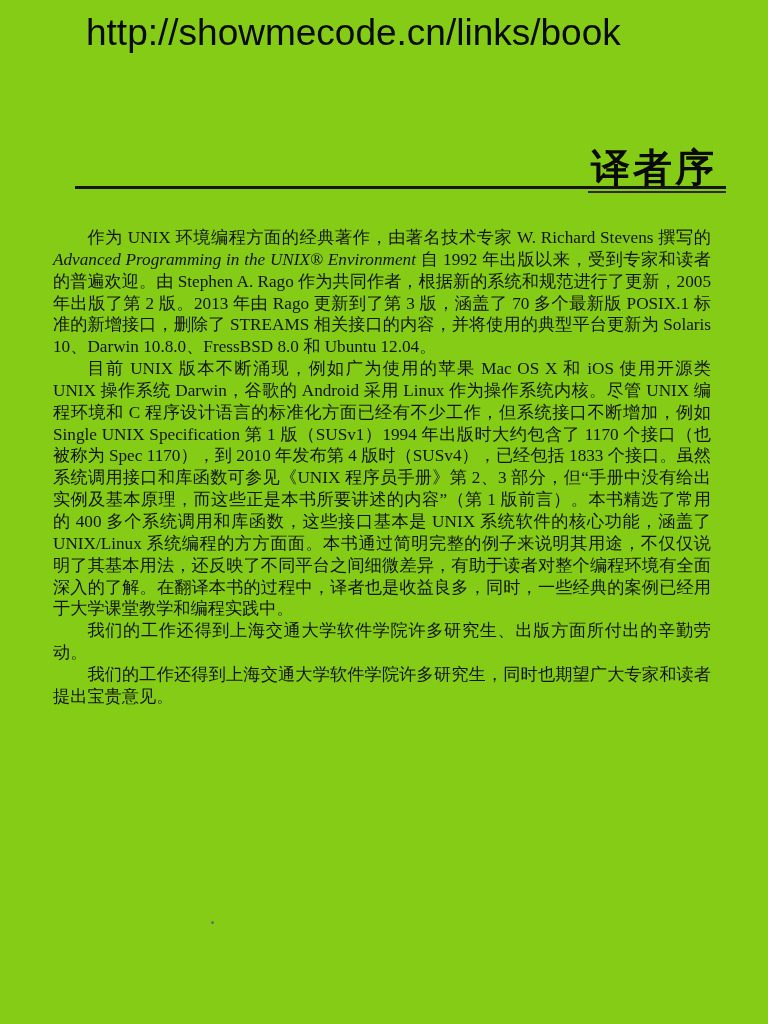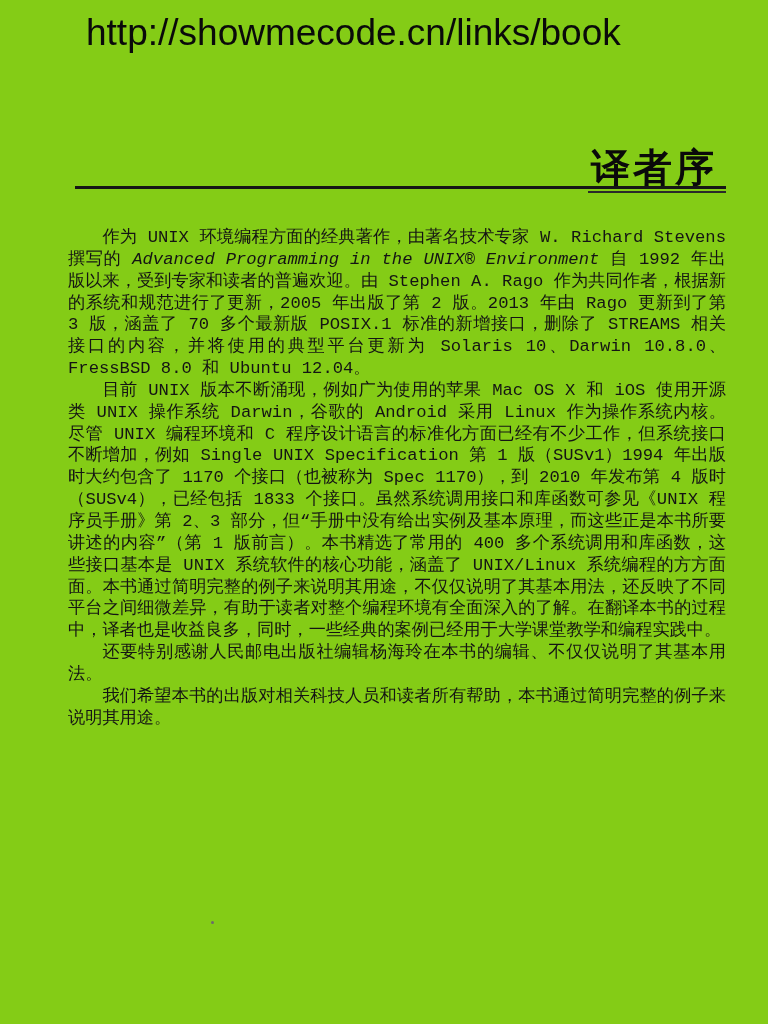--- a/index.html
+++ b/index.html
@@ -49,27 +49,26 @@
     position: absolute;
     top: 191px;
     left: 588px;
     width: 138px;
     height: 2px;
     background: #2a2a2a;
   }
   .body-text {
     position: absolute;
     top: 227px;
-    left: 68px;
+    left: 53px;
     width: 658px;
     font-size: 17.2px;
     line-height: 21.85px;
     text-align: justify;
     color: #141414;
-    font-family: Liberation Mono, monospace;
   }
   .body-text p {
     margin: 0;
     padding: 0;
     text-indent: 2em;
   }
   .body-text em {
     font-style: italic;
   }
   .scan-speck {
@@ -90,19 +89,19 @@
   <div class="header-url">http://showmecode.cn/links/book</div>
 
   <div class="chapter-title">译者序</div>
 
   <div class="title-rule"></div>
   <div class="title-rule-under"></div>
 
   <div class="body-text">
     <p><span>作为 UNIX 环境编程方面的经典著作，由著名技术专家 W. Richard Stevens 撰写的 </span><em>Advanced Programming in the UNIX® Environment</em><span> 自 1992 年出版以来，受到专家和读者的普遍欢迎。由 Stephen A. Rago 作为共同作者，根据新的系统和规范进行了更新，2005 年出版了第 2 版。2013 年由 Rago 更新到了第 3 版，涵盖了 70 多个最新版 POSIX.1 标准的新增接口，删除了 STREAMS 相关接口的内容，并将使用的典型平台更新为 Solaris 10、Darwin 10.8.0、FressBSD 8.0 和 Ubuntu 12.04。</span></p>
     <p>目前 UNIX 版本不断涌现，例如广为使用的苹果 Mac OS X 和 iOS 使用开源类 UNIX 操作系统 Darwin，谷歌的 Android 采用 Linux 作为操作系统内核。尽管 UNIX 编程环境和 C 程序设计语言的标准化方面已经有不少工作，但系统接口不断增加，例如 Single UNIX Specification 第 1 版（SUSv1）1994 年出版时大约包含了 1170 个接口（也被称为 Spec 1170），到 2010 年发布第 4 版时（SUSv4），已经包括 1833 个接口。虽然系统调用接口和库函数可参见《UNIX 程序员手册》第 2、3 部分，但“手册中没有给出实例及基本原理，而这些正是本书所要讲述的内容”（第 1 版前言）。本书精选了常用的 400 多个系统调用和库函数，这些接口基本是 UNIX 系统软件的核心功能，涵盖了 UNIX/Linux 系统编程的方方面面。本书通过简明完整的例子来说明其用途，不仅仅说明了其基本用法，还反映了不同平台之间细微差异，有助于读者对整个编程环境有全面深入的了解。在翻译本书的过程中，译者也是收益良多，同时，一些经典的案例已经用于大学课堂教学和编程实践中。</p>
-    <p>还要特别感谢人民邮电出版社编辑杨海玲在本书的编辑、不仅仅说明了其基本用法。</p>
-    <p>我们希望本书的出版对相关科技人员和读者所有帮助，本书通过简明完整的例子来说明其用途。</p>
+    <p>我们的工作还得到上海交通大学软件学院许多研究生、出版方面所付出的辛勤劳动。</p>
+    <p>我们的工作还得到上海交通大学软件学院许多研究生，同时也期望广大专家和读者提出宝贵意见。</p>
   </div>
 
   <div class="scan-speck"></div>
 
 </div>
 
 </body></html>

